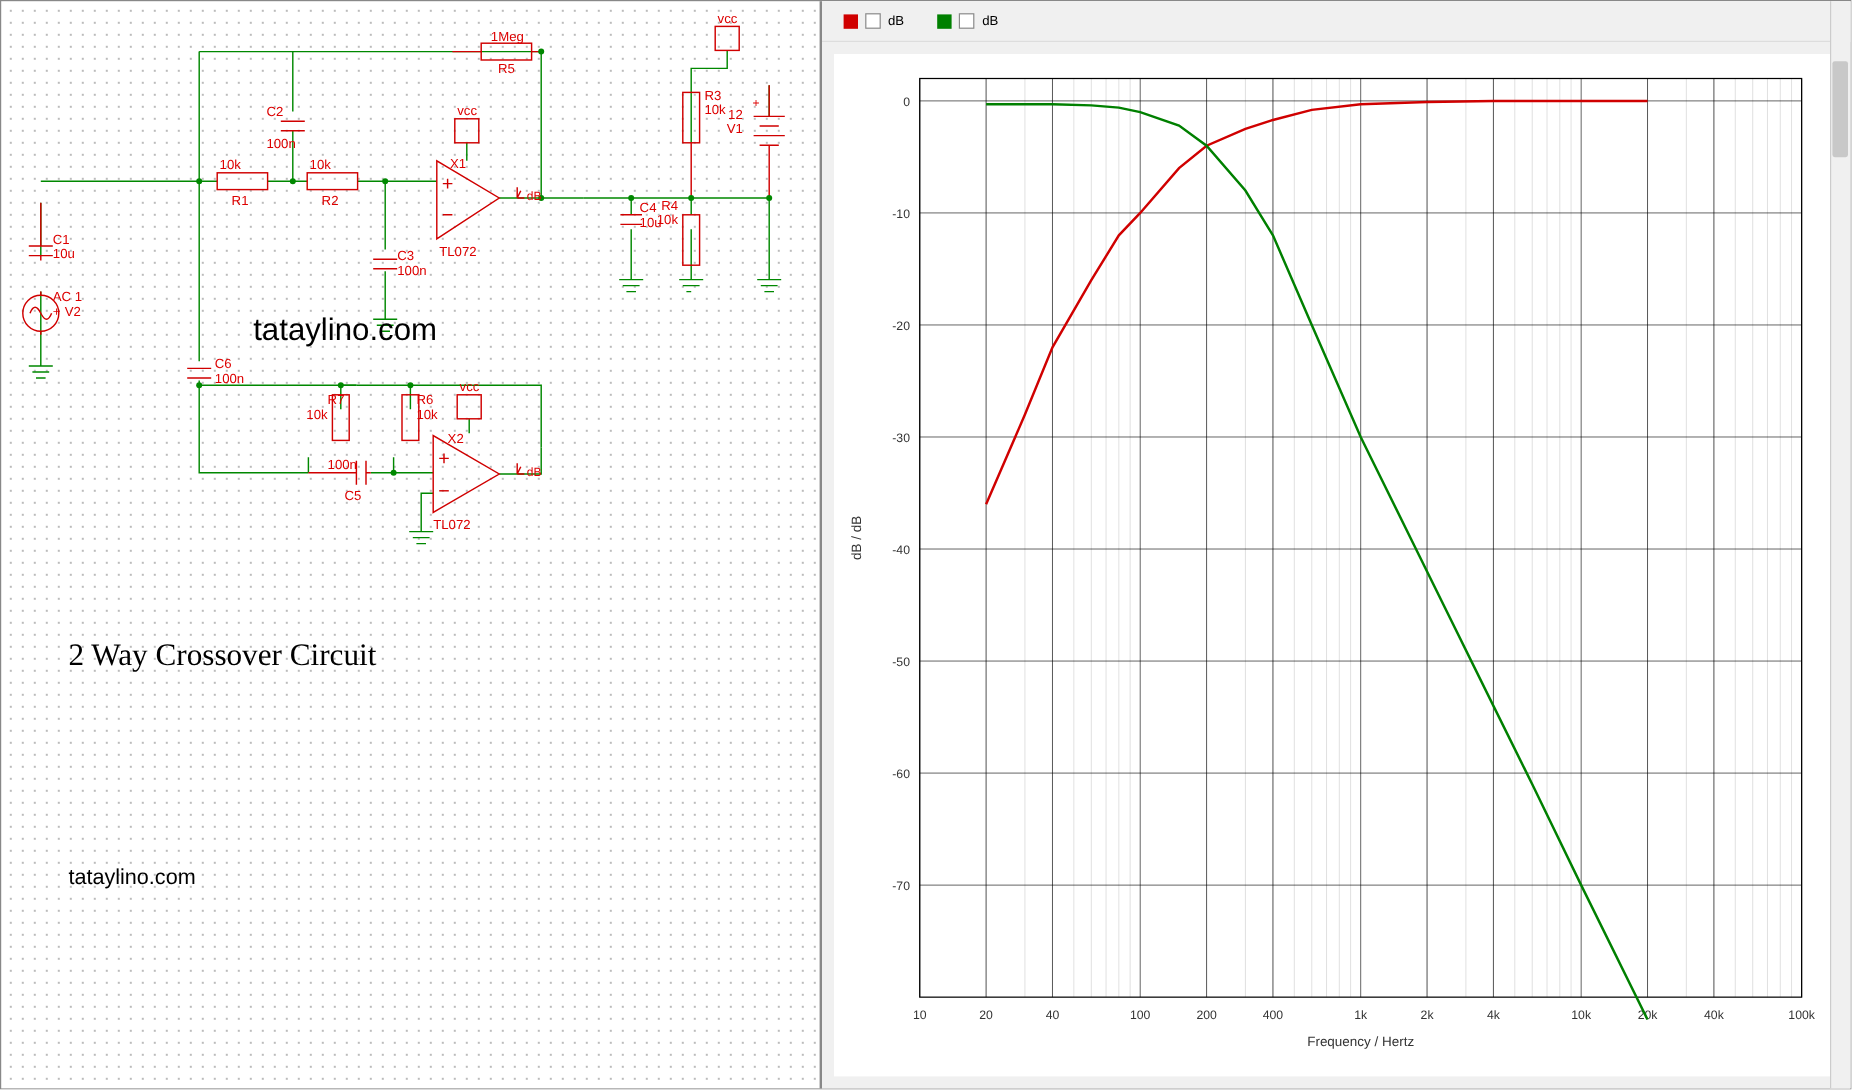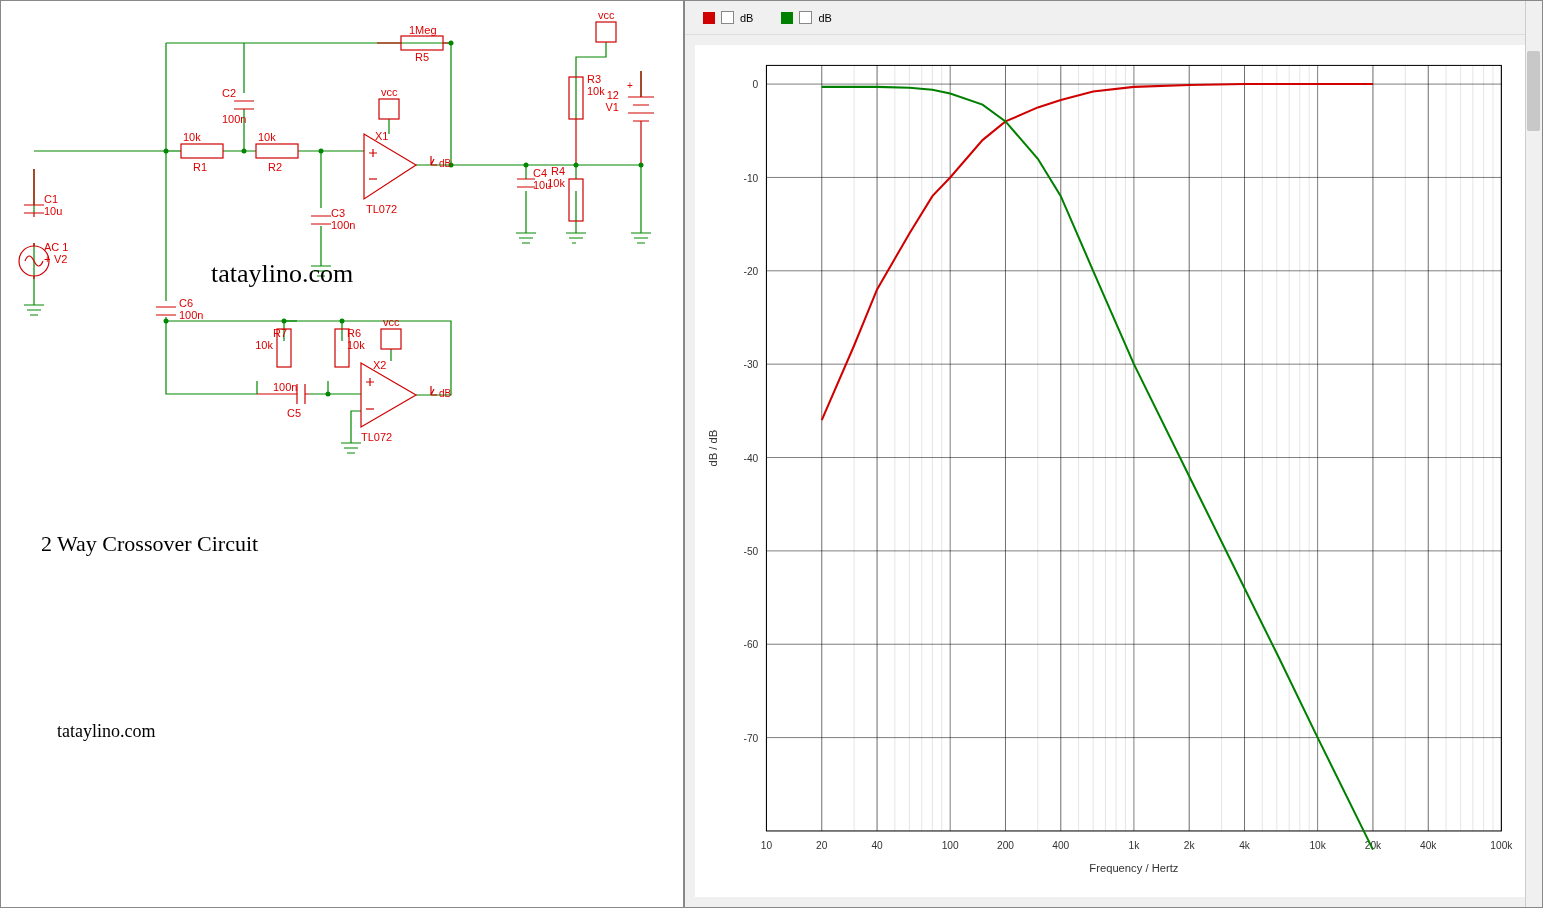--- a/index.html
+++ b/index.html
@@ -11,21 +11,21 @@
   .legend-item{display:flex; gap:6px; align-items:center;}
   .legend-sq{width:12px;height:12px;}
   .legend-check{display:inline-block;width:13px;height:13px;border:1px solid #888;background:#fff;}
   .plot-area{flex:1;background:#fff;margin:10px;position:relative;}
   .plot-area svg{position:absolute;inset:0;}
   .axis-label{font-size:11px;fill:#333;}
   .tick-label{font-size:10px;fill:#333;}
   .grid-line{stroke:#000;stroke-width:0.5;}
   .grid-minor{stroke:#ccc;stroke-width:0.5;}
   .axis-main{stroke:#000;stroke-width:1;}
-  .watermark{color:#000; font-family:Liberation Serif, serif;}
+  .watermark{color:#000; font-family:Liberation Sans, sans-serif;}
   .title{font-family:Garamond,serif;color:#000;}
   .comp-label{font-family:Arial,sans-serif;font-size:11px;fill:#d00;}
   .dB-label{font-family:Arial,sans-serif;font-size:10px;fill:#d00;}
   .scrollbar-v{position:absolute;right:0;top:0;width:17px;height:100%;background:#f0f0f0;border-left:1px solid #ccc;}
   .scroll-thumb{position:absolute;right:2px;top:50px;width:13px;height:80px;background:#c8c8c8;border-radius:2px;}
 </style>
 </head>
 <body>
 
 <div class="app">
@@ -192,21 +192,21 @@
         <text x="272" y="390">100n</text>
         <text x="286" y="416">C5</text>
 
         <text x="372" y="368">X2</text>
         <text x="360" y="440">TL072</text>
         <text x="382" y="325">vcc</text>
         <text x="438" y="396" class="dB-label">dB</text>
       </g>
     </svg>
     <div class="watermark" style="position:absolute;left:210px;top:258px;font-size:26px;">tataylino.com</div>
-    <div class="title" style="position:absolute;left:40px;top:530px;font-size:22px;">2 Way Crossover Circuit</div>
+    <div class="title" style="position:absolute;left:56px;top:530px;font-size:26px;">2 Way Crossover Circuit</div>
     <div class="watermark" style="position:absolute;left:56px;top:720px;font-size:18px;">tataylino.com</div>
   </div>
 
   <div class="plot-pane">
     <div class="legend">
       <div class="legend-item">
         <span class="legend-sq" style="background:#d00000"></span>
         <span class="legend-check"></span>
         <span>dB</span>
       </div>

